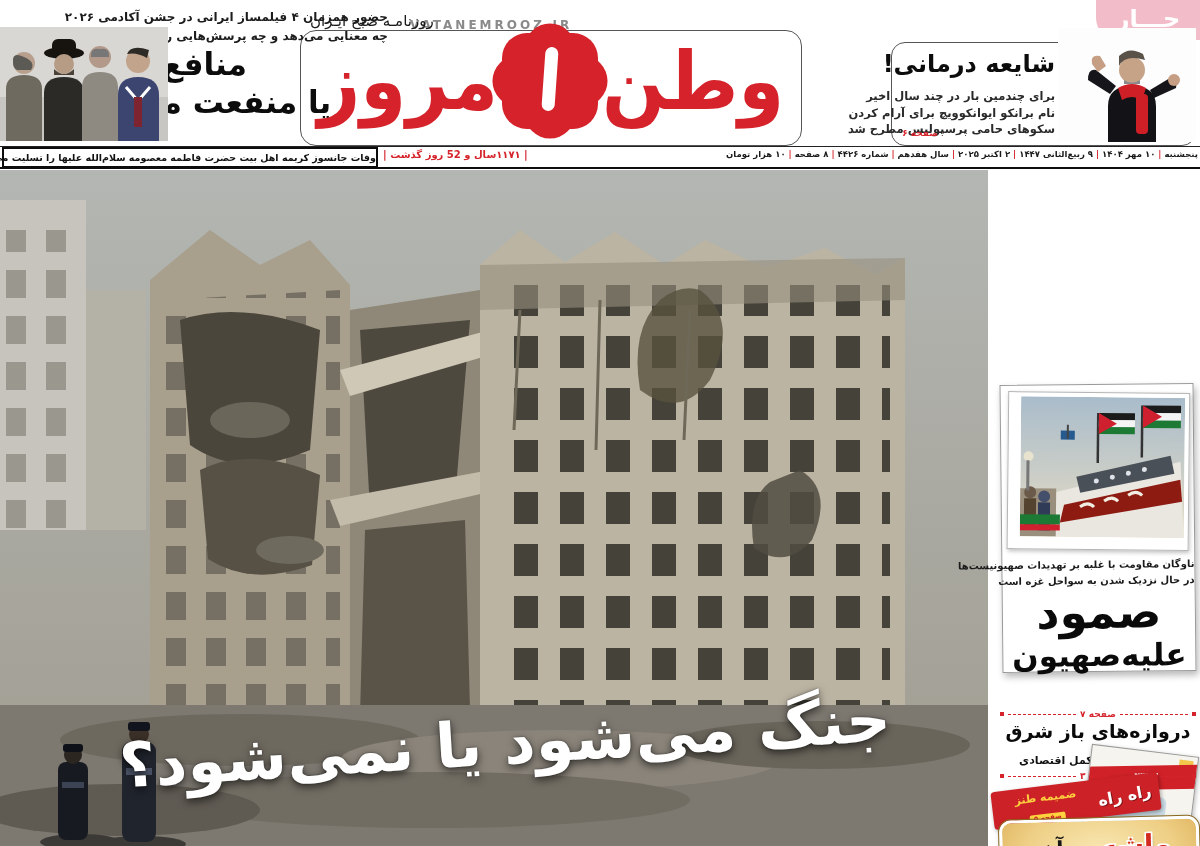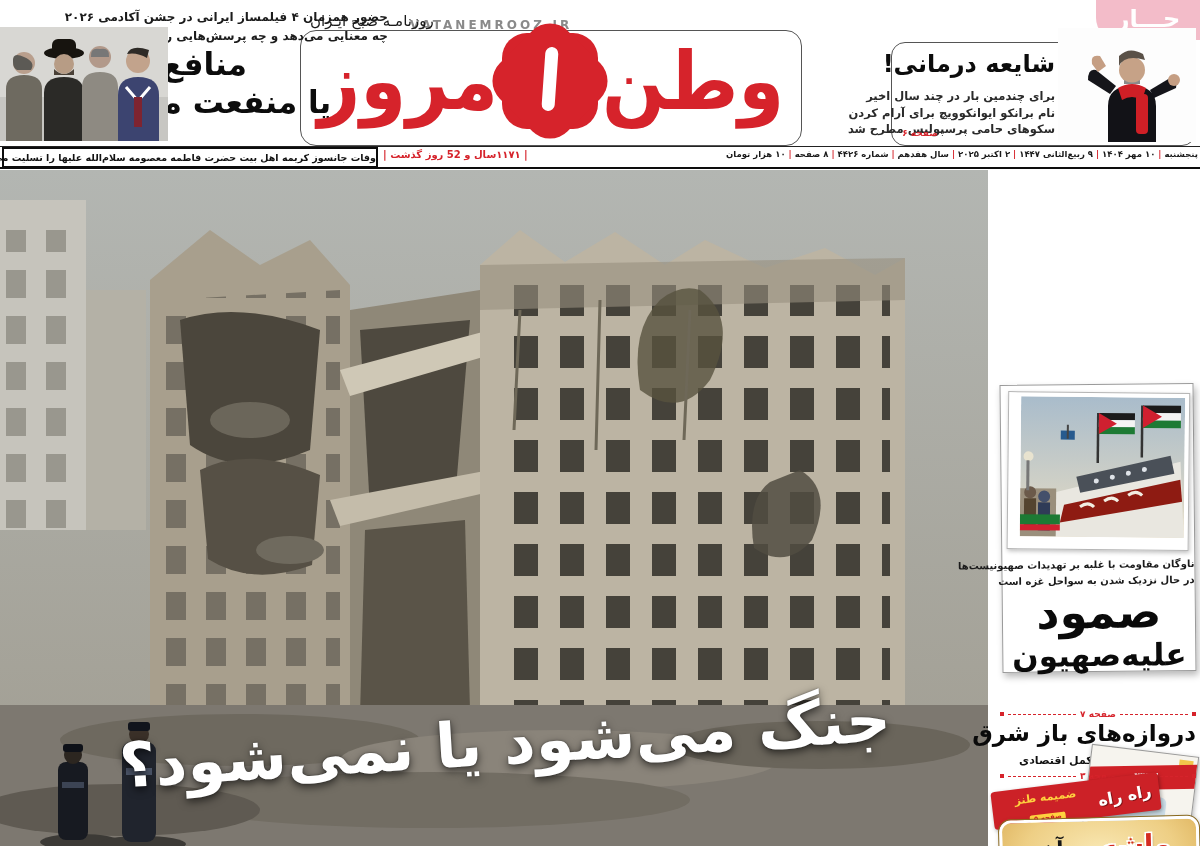--- a/index.html
+++ b/index.html
@@ -61,21 +61,21 @@
     padding:4px;box-shadow:1px 2px 4px rgba(0,0,0,.25);transform:rotate(1.2deg);}
   .sb-caption{position:absolute;left:0;top:172px;width:100%;text-align:center;font-size:10px;font-weight:800;line-height:16px;color:#1b1b1b;}
   .sb-h1{position:absolute;left:0;top:204px;width:100%;text-align:center;font-size:45px;font-weight:900;line-height:48px;color:#0a0a0a;}
   .sb-h2{position:absolute;left:0;top:252px;width:100%;text-align:center;font-size:31px;font-weight:900;color:#0a0a0a;}
   .sep{left:2px;width:196px;display:flex;align-items:center;gap:4px;z-index:3;}
   .sep .dash{flex:1;border-top:1px dashed #d6232b;}
   .sep .endsq{width:4px;height:4px;background:#d6232b;flex:0 0 auto;}
   .sep .pt{color:#d6232b;font-size:9px;font-weight:900;flex:0 0 auto;}
   .sep7{top:507px;margin-top:32px;} .sep3{top:601px;}
   .econ-lead{left:2px;top:517px;width:196px;text-align:center;font-size:10px;font-weight:800;line-height:15.5px;color:#1b1b1b;}
-  .econ-head{left:2px;top:550px;width:196px;text-align:center;font-size:23px;font-weight:900;color:#0a0a0a;}
+  .econ-head{left:2px;top:550px;width:196px;text-align:center;font-size:19px;font-weight:900;color:#0a0a0a;}
   .econ-bullet{left:2px;top:584px;width:196px;display:flex;align-items:center;justify-content:center;gap:5px;
     font-size:11px;font-weight:800;color:#111;}
   .econ-bullet .bsq{width:7px;height:7px;background:#d6232b;flex:0 0 auto;}
 
   .thumb{left:88px;top:580px;width:106px;height:90px;background:#f6f4ee;border:1px solid #999;
     transform:rotate(7deg);box-shadow:1px 2px 5px rgba(0,0,0,.3);overflow:hidden;z-index:2;}
   .thumb .band{position:absolute;left:-8px;top:14px;width:130px;height:24px;background:#cf2127;transform:rotate(-8deg);
     color:#fff;font-weight:900;font-size:13px;text-align:center;line-height:24px;}
   .thumb .blob1{position:absolute;left:10px;top:44px;width:70px;height:34px;background:#cfe0ea;border-radius:6px;}
   .thumb .blob2{position:absolute;right:4px;top:4px;width:14px;height:14px;background:#f2c54b;}

